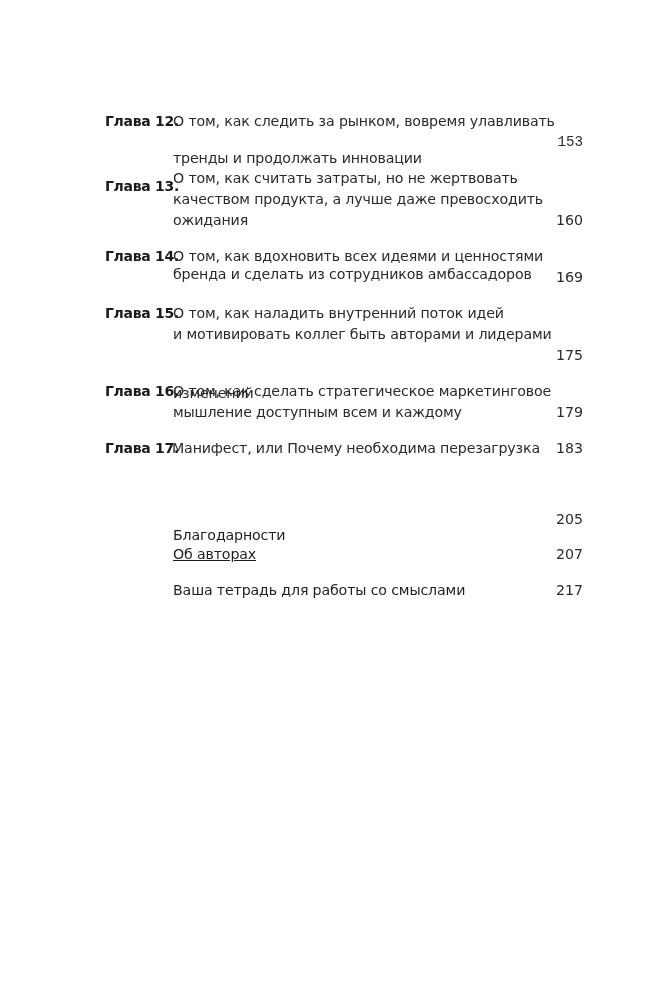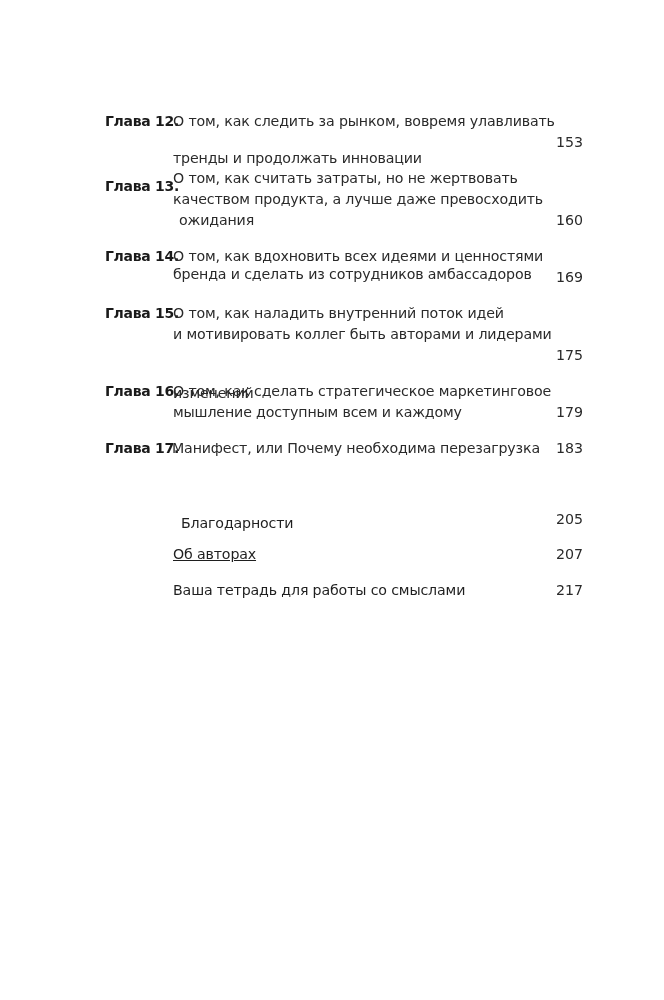--- a/index.html
+++ b/index.html
@@ -71,28 +71,28 @@
   </style>
 </head>
 <body>
 
 <div class="page">
 
   <div class="toc-entry" style="top:110px;">
     <span class="chapter-label" style="top:0;">Глава 12.</span>
     <span class="toc-line entry-text" style="top:0;">О том, как следить за рынком, вовремя улавливать</span>
     <span class="toc-line entry-text" style="top:37px;">тренды и продолжать инновации</span>
-    <span class="page-number" style="top:21px;">153</span>
+    <span class="page-number" style="top:21px;font-family:Liberation Mono, monospace;">153</span>
   </div>
 
   <div class="toc-entry" style="top:167px;">
     <span class="chapter-label" style="top:8px;">Глава 13.</span>
     <span class="toc-line entry-text" style="top:0;">О том, как считать затраты, но не жертвовать</span>
     <span class="toc-line entry-text" style="top:21px;">качеством продукта, а лучше даже превосходить</span>
-    <span class="toc-line entry-text" style="top:42px;margin-left:6px;">ожидания</span>
+    <span class="toc-line entry-text" style="top:42px;">ожидания</span>
     <span class="page-number" style="top:42px;">160</span>
   </div>
 
   <div class="toc-entry" style="top:245px;">
     <span class="chapter-label" style="top:0;">Глава 14.</span>
     <span class="toc-line entry-text" style="top:0;">О том, как вдохновить всех идеями и ценностями</span>
     <span class="toc-line entry-text" style="top:18px;">бренда и сделать из сотрудников амбассадоров</span>
     <span class="page-number" style="top:21px;">169</span>
   </div>
 
@@ -111,21 +111,21 @@
     <span class="page-number" style="top:21px;">179</span>
   </div>
 
   <div class="toc-entry" style="top:437px;">
     <span class="chapter-label" style="top:0;text-align:right;">Глава 17.</span>
     <span class="toc-line entry-text wide" style="top:0;">Манифест, или Почему необходима перезагрузка</span>
     <span class="page-number" style="top:0;">183</span>
   </div>
 
   <div class="backmatter-entry" style="top:508px;">
-    <span class="toc-line" style="left:0; top:4px;margin-left:8px;">Благодарности</span>
+    <span class="toc-line" style="left:0; top:16px;">Благодарности</span>
     <span class="page-number" style="top:0;">205</span>
   </div>
 
   <div class="backmatter-entry" style="top:543px;">
     <span class="toc-line" style="left:0; top:0;text-decoration:underline;">Об авторах</span>
     <span class="page-number" style="top:0;">207</span>
   </div>
 
   <div class="backmatter-entry" style="top:579px;">
     <span class="toc-line" style="left:0; top:0;">Ваша тетрадь для работы со смыслами</span>

